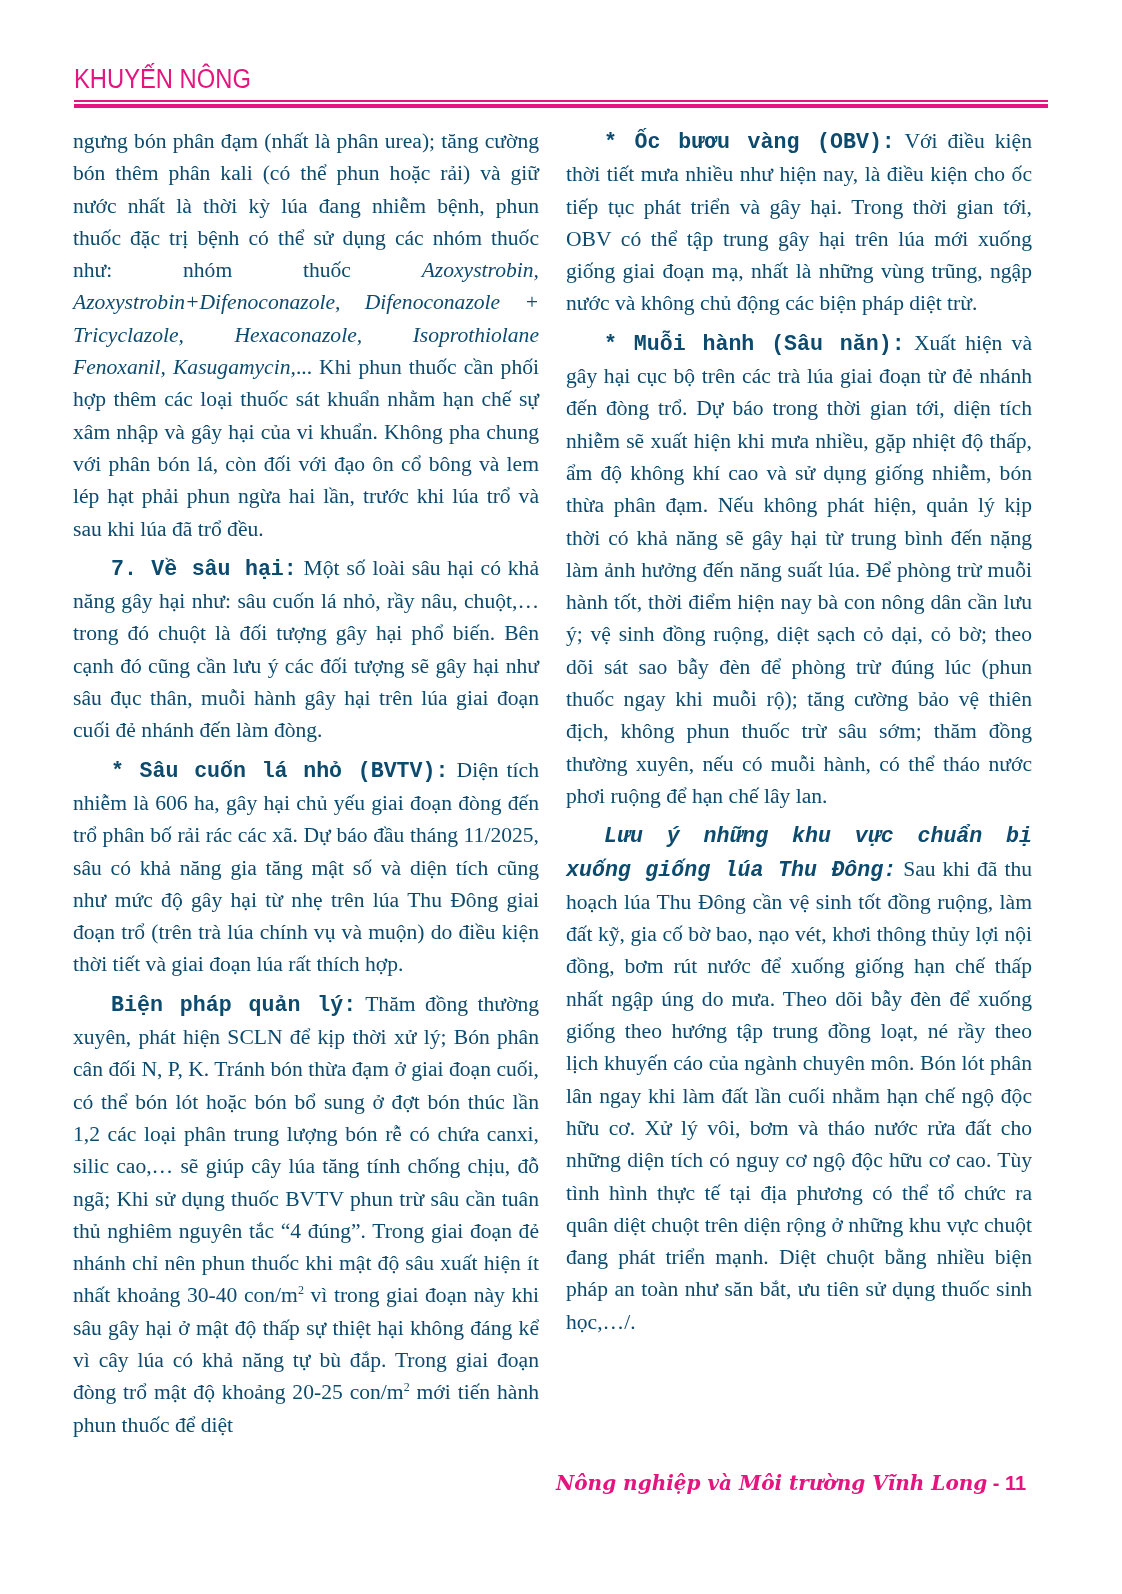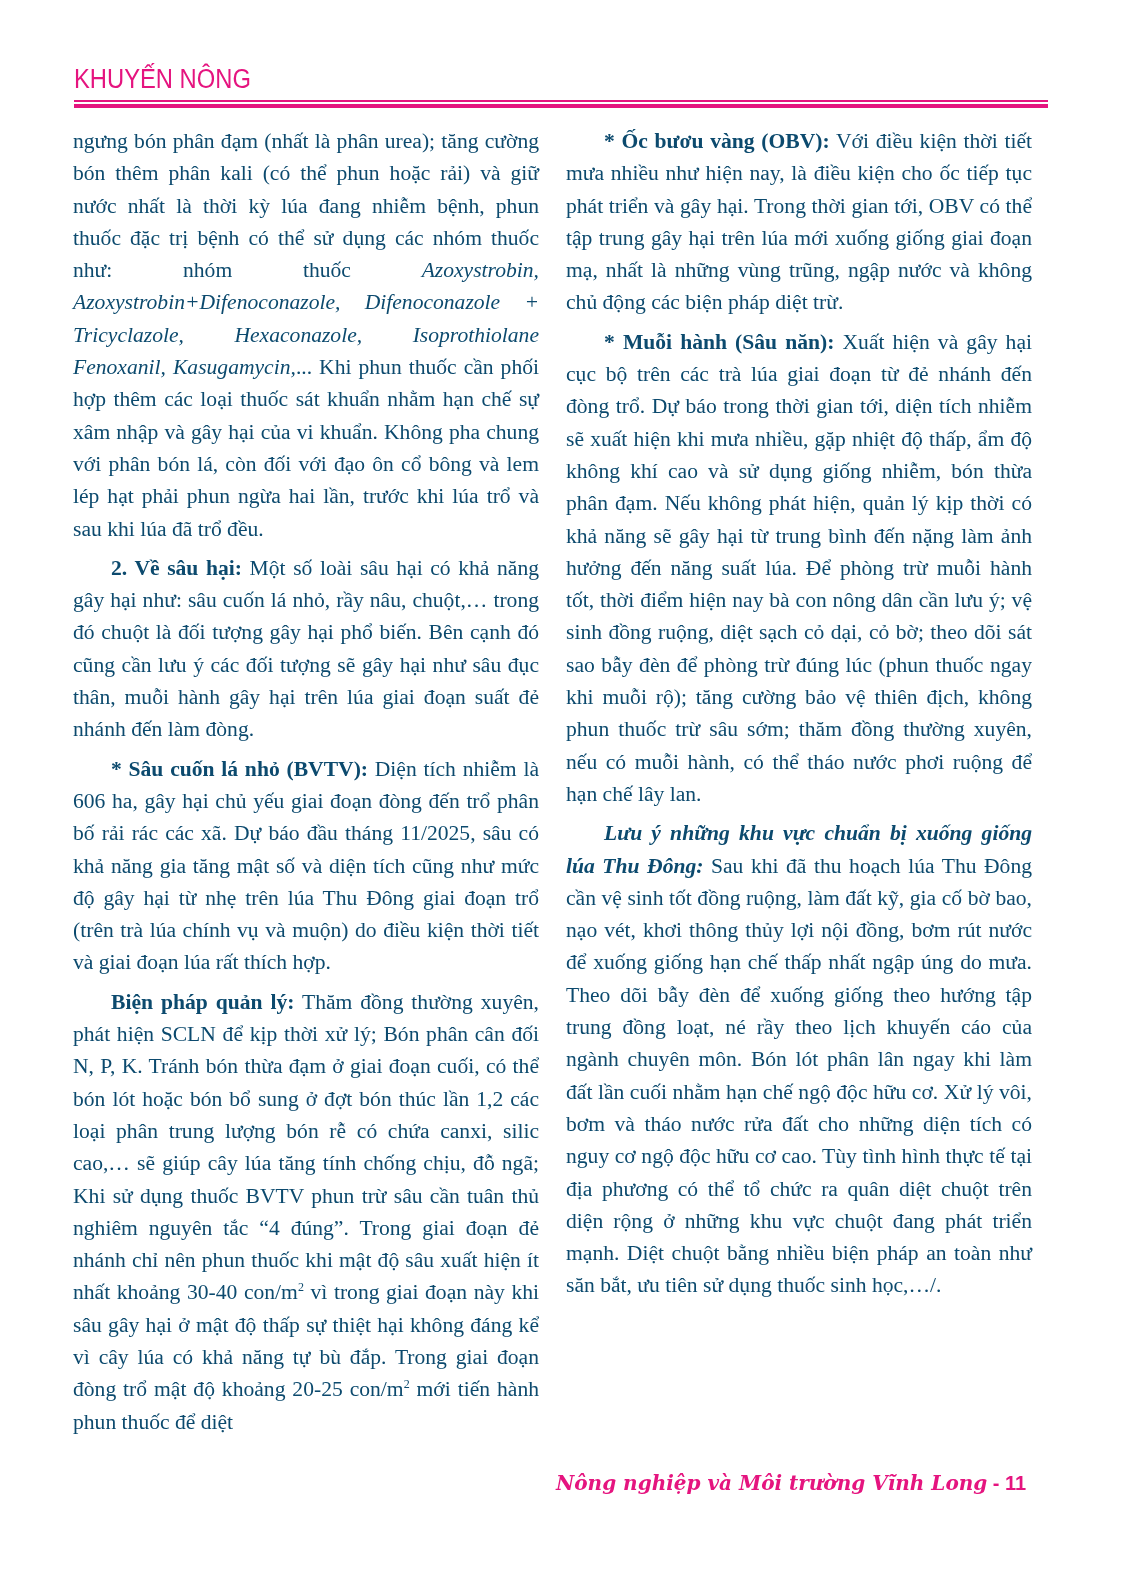--- a/index.html
+++ b/index.html
@@ -15,40 +15,40 @@
   .col {
     position:absolute; top:125px; width:466px;
     font-family:"Liberation Serif", serif;
     font-size:21.6px; line-height:32.3px; color:#0c4a6e;
     text-align:justify; hyphens:none;
   }
   .col-left { left:73px; }
   .col-right { left:566px; }
   .col p { margin:0 0 7px 0; }
   .col p.indent { text-indent:38px; }
-  .col b { font-weight:bold; }
+  .col b { font-weight:bold;font-family:Liberation Mono, monospace; }
   .col i { font-style:italic; }
   .col sup { font-size:12px; line-height:0; vertical-align:super; }
   .footer {
     position:absolute; top:1471px; left:556px;
     font-family:"DejaVu Serif", serif; font-style:italic; font-weight:bold;
     font-size:20px; color:#e5147f; white-space:nowrap;
   }
   .footer .page-num { font-family:"Liberation Sans", sans-serif; font-style:normal; font-weight:bold; }
 </style>
 </head>
 <body>
 
 <div class="section-header">KHUYẾN NÔNG</div>
 <div class="rule-thin"></div>
 <div class="rule-thick"></div>
 
 <div class="col col-left">
   <p><span>ngưng bón phân đạm (nhất là phân urea); tăng cường bón thêm phân kali (có thể phun hoặc rải) và giữ nước nhất là thời kỳ lúa đang nhiễm bệnh, phun thuốc đặc trị bệnh có thể sử dụng các nhóm thuốc như: nhóm thuốc </span><i>Azoxystrobin, Azoxystrobin+Difenoconazole, Difenoconazole + Tricyclazole, Hexaconazole, Isoprothiolane Fenoxanil, Kasugamycin,</i><span>... Khi phun thuốc cần phối hợp thêm các loại thuốc sát khuẩn nhằm hạn chế sự xâm nhập và gây hại của vi khuẩn. Không pha chung với phân bón lá, còn đối với đạo ôn cổ bông và lem lép hạt phải phun ngừa hai lần, trước khi lúa trổ và sau khi lúa đã trổ đều.</span></p>
-  <p class="indent"><b>2. Về sâu hại:</b><span> Một số loài sâu hại có khả năng gây hại như: sâu cuốn lá nhỏ, rầy nâu, chuột,… trong đó chuột là đối tượng gây hại phổ biến. Bên cạnh đó cũng cần lưu ý các đối tượng sẽ gây hại như sâu đục thân, muỗi hành gây hại trên lúa giai đoạn suất đẻ nhánh đến làm đòng.</span></p>
+  <p class="indent"><b>7. Về sâu hại:</b><span> Một số loài sâu hại có khả năng gây hại như: sâu cuốn lá nhỏ, rầy nâu, chuột,… trong đó chuột là đối tượng gây hại phổ biến. Bên cạnh đó cũng cần lưu ý các đối tượng sẽ gây hại như sâu đục thân, muỗi hành gây hại trên lúa giai đoạn cuối đẻ nhánh đến làm đòng.</span></p>
   <p class="indent"><b>* Sâu cuốn lá nhỏ (BVTV):</b><span> Diện tích nhiễm là 606 ha, gây hại chủ yếu giai đoạn đòng đến trổ phân bố rải rác các xã. Dự báo đầu tháng 11/2025, sâu có khả năng gia tăng mật số và diện tích cũng như mức độ gây hại từ nhẹ trên lúa Thu Đông giai đoạn trổ (trên trà lúa chính vụ và muộn) do điều kiện thời tiết và giai đoạn lúa rất thích hợp.</span></p>
   <p class="indent"><b>Biện pháp quản lý:</b><span> Thăm đồng thường xuyên, phát hiện SCLN để kịp thời xử lý; Bón phân cân đối N, P, K. Tránh bón thừa đạm ở giai đoạn cuối, có thể bón lót hoặc bón bổ sung ở đợt bón thúc lần 1,2 các loại phân trung lượng bón rễ có chứa canxi, silic cao,… sẽ giúp cây lúa tăng tính chống chịu, đỗ ngã; Khi sử dụng thuốc BVTV phun trừ sâu cần tuân thủ nghiêm nguyên tắc “4 đúng”. Trong giai đoạn đẻ nhánh chỉ nên phun thuốc khi mật độ sâu xuất hiện ít nhất khoảng 30-40 con/m</span><sup>2</sup><span> vì trong giai đoạn này khi sâu gây hại ở mật độ thấp sự thiệt hại không đáng kể vì cây lúa có khả năng tự bù đắp. Trong giai đoạn đòng trổ mật độ khoảng 20-25 con/m</span><sup>2</sup><span> mới tiến hành phun thuốc để diệt</span></p>
 </div>
 
 <div class="col col-right">
   <p class="indent"><b>* Ốc bươu vàng (OBV):</b><span> Với điều kiện thời tiết mưa nhiều như hiện nay, là điều kiện cho ốc tiếp tục phát triển và gây hại. Trong thời gian tới, OBV có thể tập trung gây hại trên lúa mới xuống giống giai đoạn mạ, nhất là những vùng trũng, ngập nước và không chủ động các biện pháp diệt trừ.</span></p>
   <p class="indent"><b>* Muỗi hành (Sâu năn):</b><span> Xuất hiện và gây hại cục bộ trên các trà lúa giai đoạn từ đẻ nhánh đến đòng trổ. Dự báo trong thời gian tới, diện tích nhiễm sẽ xuất hiện khi mưa nhiều, gặp nhiệt độ thấp, ẩm độ không khí cao và sử dụng giống nhiễm, bón thừa phân đạm. Nếu không phát hiện, quản lý kịp thời có khả năng sẽ gây hại từ trung bình đến nặng làm ảnh hưởng đến năng suất lúa. Để phòng trừ muỗi hành tốt, thời điểm hiện nay bà con nông dân cần lưu ý; vệ sinh đồng ruộng, diệt sạch cỏ dại, cỏ bờ; theo dõi sát sao bẫy đèn để phòng trừ đúng lúc (phun thuốc ngay khi muỗi rộ); tăng cường bảo vệ thiên địch, không phun thuốc trừ sâu sớm; thăm đồng thường xuyên, nếu có muỗi hành, có thể tháo nước phơi ruộng để hạn chế lây lan.</span></p>
   <p class="indent"><b><i>Lưu ý những khu vực chuẩn bị xuống giống lúa Thu Đông:</i></b><span> Sau khi đã thu hoạch lúa Thu Đông cần vệ sinh tốt đồng ruộng, làm đất kỹ, gia cố bờ bao, nạo vét, khơi thông thủy lợi nội đồng, bơm rút nước để xuống giống hạn chế thấp nhất ngập úng do mưa. Theo dõi bẫy đèn để xuống giống theo hướng tập trung đồng loạt, né rầy theo lịch khuyến cáo của ngành chuyên môn. Bón lót phân lân ngay khi làm đất lần cuối nhằm hạn chế ngộ độc hữu cơ. Xử lý vôi, bơm và tháo nước rửa đất cho những diện tích có nguy cơ ngộ độc hữu cơ cao. Tùy tình hình thực tế tại địa phương có thể tổ chức ra quân diệt chuột trên diện rộng ở những khu vực chuột đang phát triển mạnh. Diệt chuột bằng nhiều biện pháp an toàn như săn bắt, ưu tiên sử dụng thuốc sinh học,…/.</span></p>
 </div>
 

